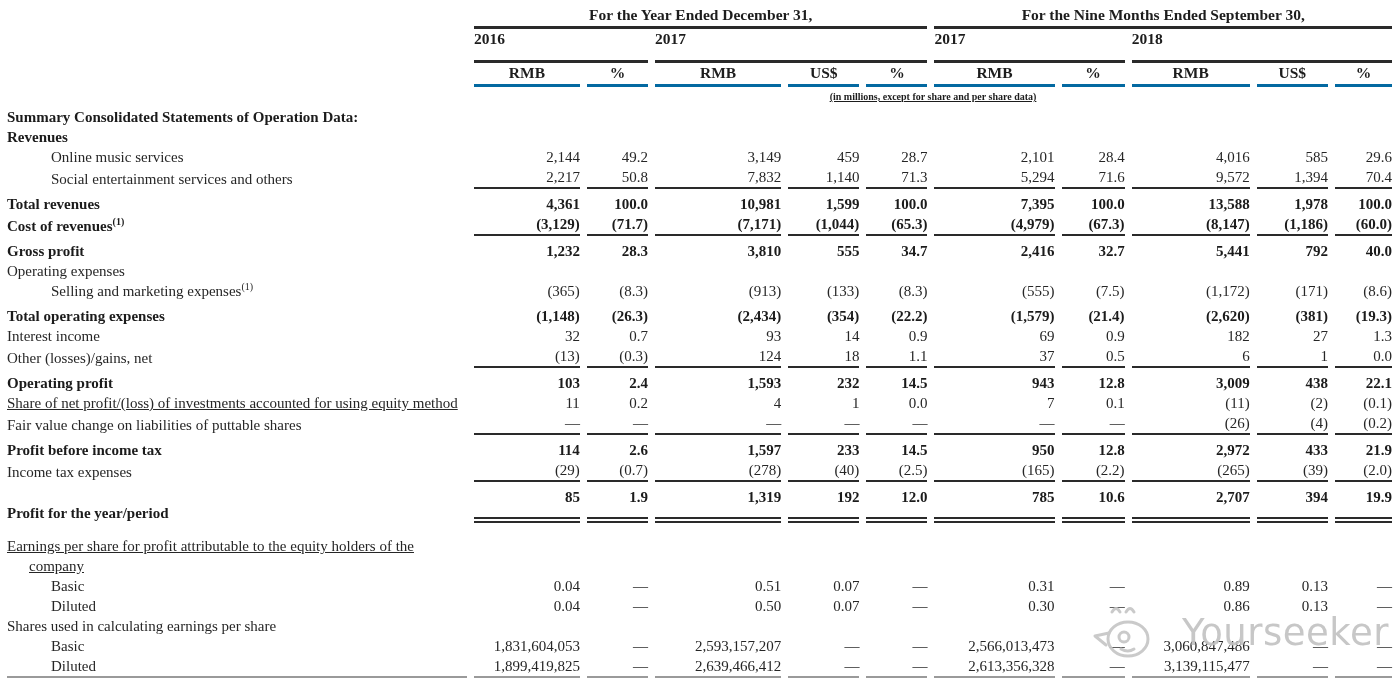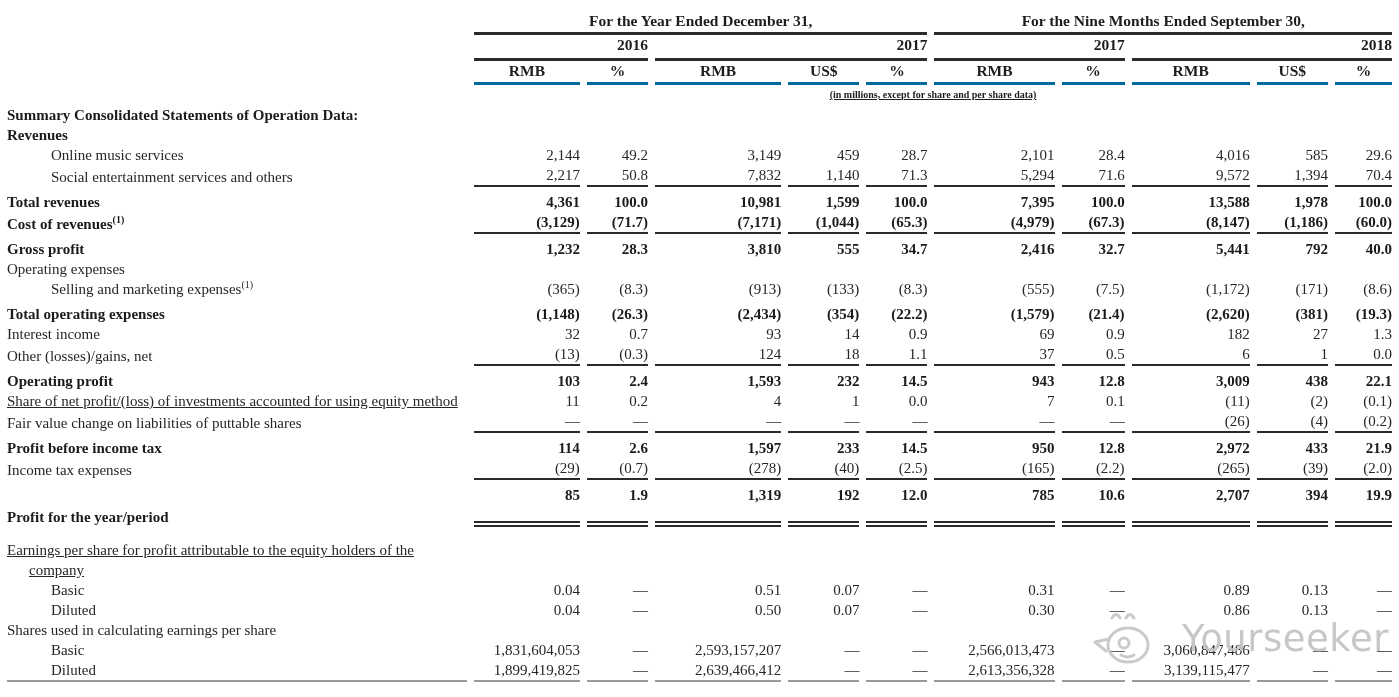--- a/index.html
+++ b/index.html
@@ -12,41 +12,41 @@
     position: relative;
     font-family: "Liberation Serif", serif;
     color: #222222;
   }
   .page { position: relative; width: 1399px; height: 697px; }
 
   table.fin {
     border-collapse: separate;
     border-spacing: 7px 0;
     width: 1399px;
-    margin-top: 11px;
+    margin-top: 5px;
     table-layout: auto;
   }
   th, td { padding: 0; vertical-align: bottom; }
 
   thead th {
     font-weight: bold;
     font-size: 15.5px;
     color: #1d1d1d;
     white-space: nowrap;
   }
   th.group-h {
     text-align: center;
     line-height: 19px;
     padding-bottom: 2px;
     border-bottom: 3px solid #2a2a2a;
   }
   th.year-h {
-    text-align: right;
+    text-align: left;
     line-height: 20px;
-    padding-bottom: 3px;
+    padding-bottom: 11px;
     border-bottom: 3px solid #2a2a2a;
   }
   th.col-h {
     text-align: center;
     line-height: 20px;
     padding-bottom: 1px;
     border-bottom: 3px solid #0369a1;
   }
   th.units-h {
     text-align: center;
@@ -65,21 +65,21 @@
   td.num   { text-align: right; white-space: nowrap; }
 
   tr.bold td { font-weight: bold; color: #1b1b1b; }
 
   td.label.ind  { padding-left: 44px; }
   td.label.hang { padding-left: 22px; text-indent: -22px; text-decoration: underline; }
 
   sup { font-size: 10px; line-height: 0; }
 
   tr.rule-single td.num  { border-bottom: 2.5px solid #2a2a2a; padding-bottom: 0; }
-  tr.rule-double td.num  { border-bottom: 6px double #2a2a2a; padding-bottom: 16px; }
+  tr.rule-double td.num  { border-bottom: 6px double #2a2a2a; padding-bottom: 10px; }
   tr.rule-faint  td      { border-bottom: 2px solid #9a9a9a; }
 
   tr.gap-small td { padding-top: 5px; }
   tr.gap-large td { padding-top: 13px; }
 
   .watermark {
     position: absolute;
     left: 1088px;
     top: 596px;
     display: flex;

